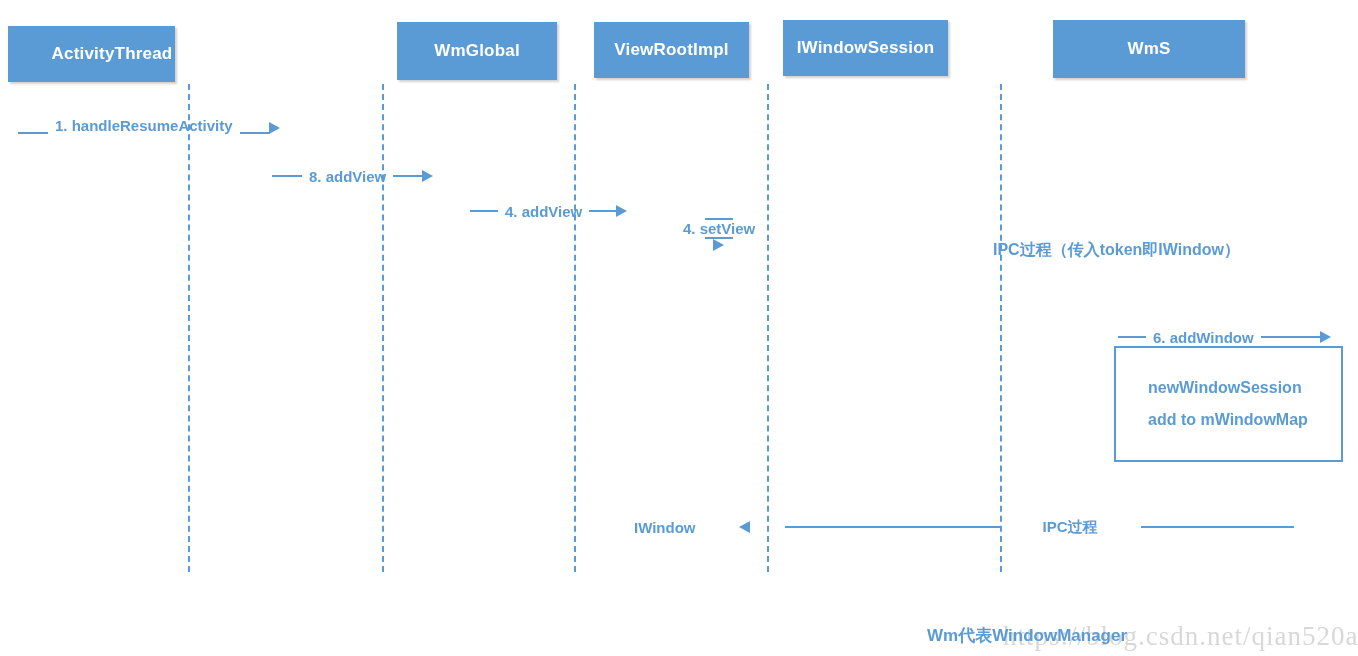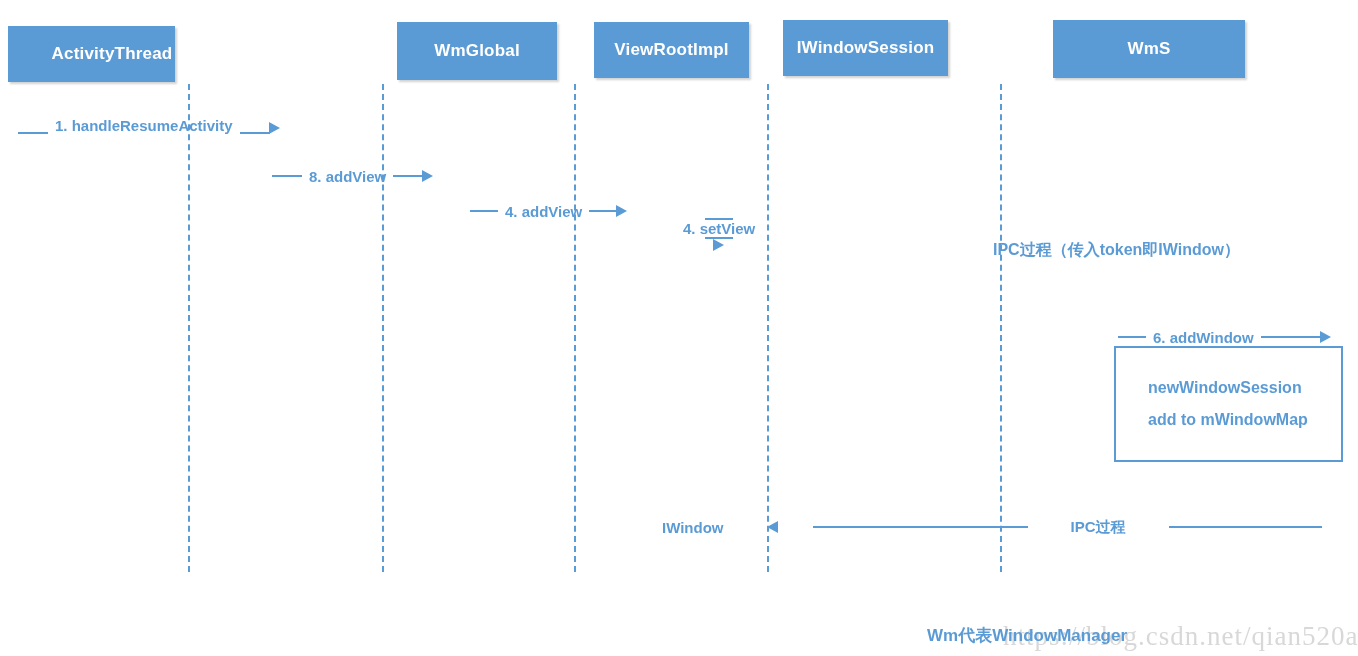--- a/index.html
+++ b/index.html
@@ -190,21 +190,21 @@
     <div class="mlabel">6. addWindow</div>
     <div class="shaft" style="width:60px;"></div>
     <div class="arrowhead-r"></div>
   </div>
 
   <div class="activation" style="left:1114px; top:346px; width:229px; height:116px;">
     <div class="aline">newWindowSession</div>
     <div class="aline">add to mWindowMap</div>
   </div>
 
-  <div class="msg" style="left:662px; top:516px;gap:36px;">
+  <div class="msg" style="left:634px; top:516px;gap:36px;">
     <div class="mlabel" style="padding-left:0;">IWindow</div>
     <div class="arrowhead-l"></div>
     <div class="shaft" style="width:215px;"></div>
     <div class="mlabel">IPC过程</div>
     <div class="shaft" style="width:153px;"></div>
   </div>
 
   <div class="watermark" style="left:1003px; top:621px;">https://blog.csdn.net/qian520ao</div>
   <div class="footer-note" style="left:911px; top:624px;">Wm代表WindowManager</div>
 

